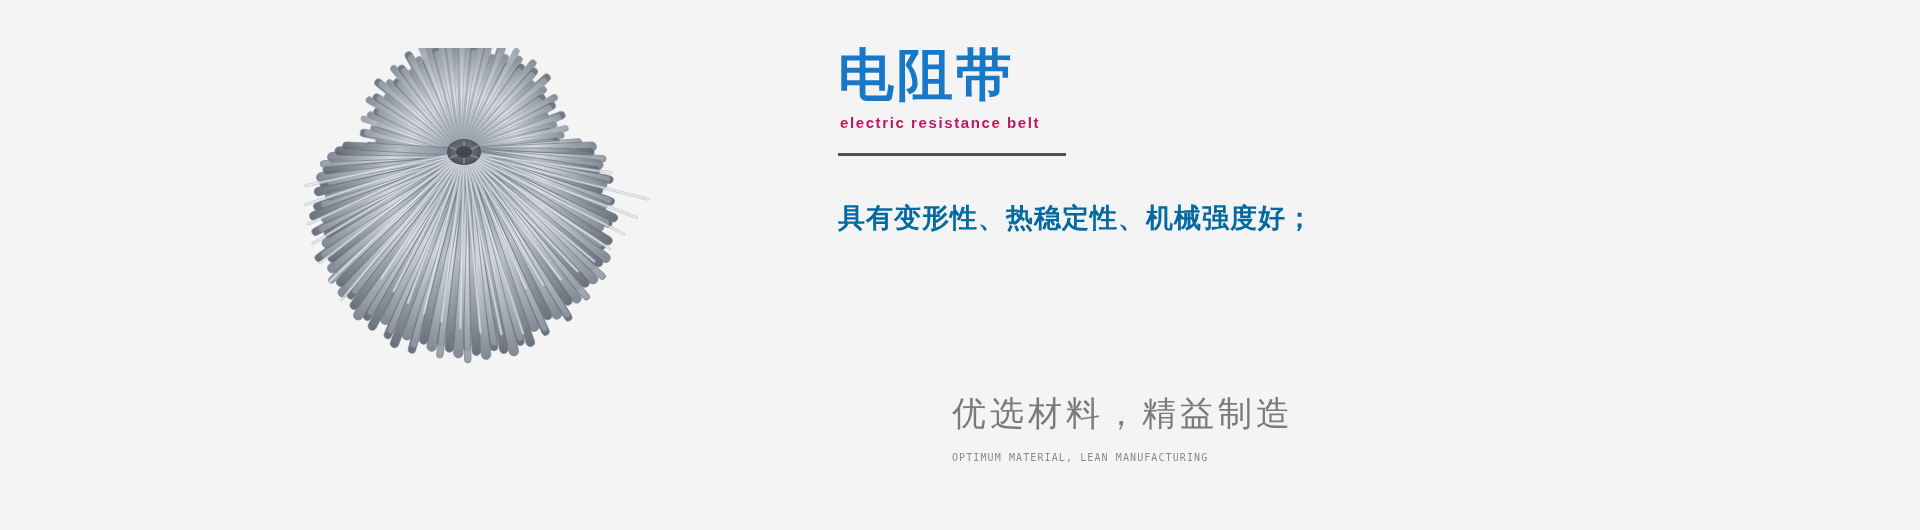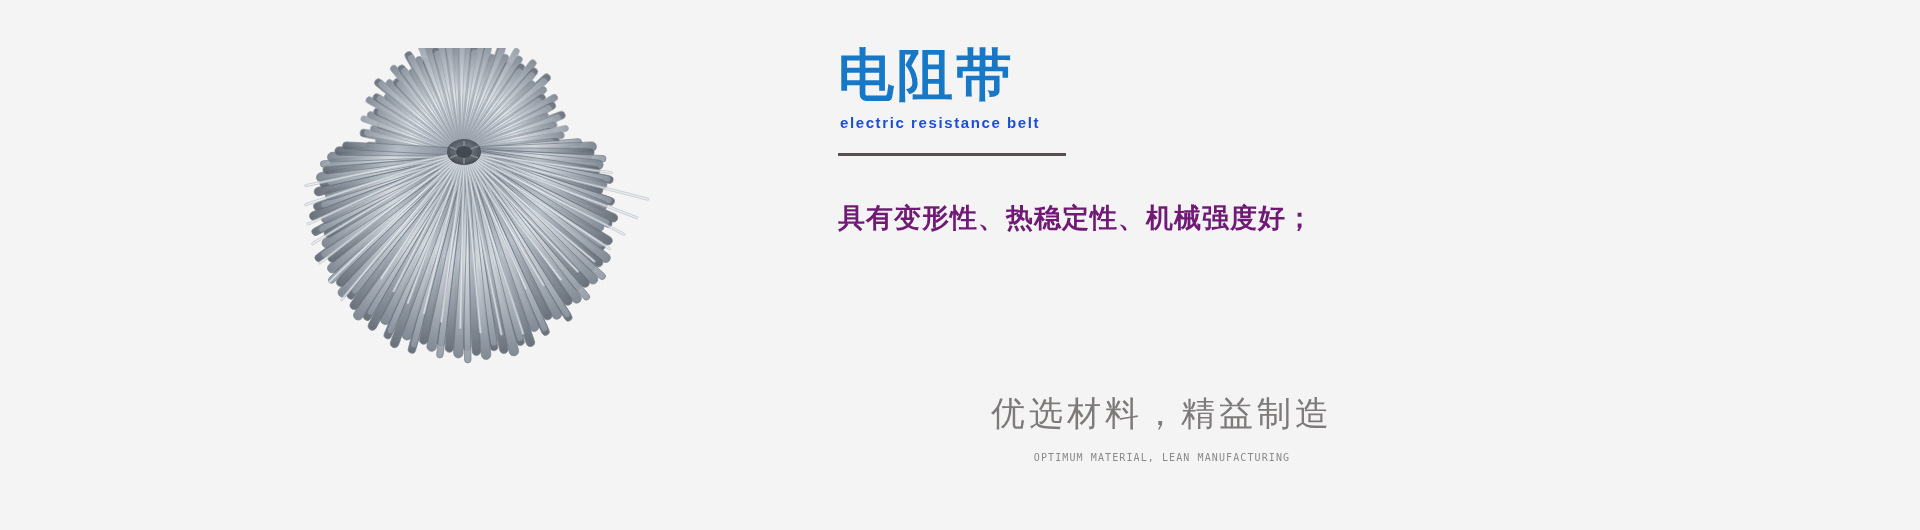--- a/index.html
+++ b/index.html
@@ -48,52 +48,51 @@
     color: #1878c8;
     letter-spacing: 3px;
     margin: 0;
     font-family: "DejaVu Sans", "Liberation Sans", sans-serif;
   }
 
   .title-en {
     margin: 8px 0 0 2px;
     font-size: 15px;
     font-weight: 700;
-    color: #1d4ed8;
+    color: #be185d;
     letter-spacing: 1.6px;
     font-family: "Liberation Sans", "DejaVu Sans", sans-serif;
   }
 
   .divider {
     margin-top: 22px;
     width: 228px;
     height: 3px;
     background: #55504f;
   }
 
   .desc {
     margin-top: 40px;
   }
   .desc-line {
     font-size: 27px;
     line-height: 43px;
     font-weight: 700;
-    color: #701a75;
+    color: #0369a1;
     letter-spacing: 1px;
     font-family: "DejaVu Sans", "Liberation Sans", sans-serif;
     white-space: nowrap;
   }
 
   
   .slogan {
     position: absolute;
     left: 952px;
     top: 392px;
     width: 420px;
-    text-align: center;
   }
   .slogan-cn {
     font-size: 34px;
     line-height: 42px;
     color: #7d7a79;
     letter-spacing: 4px;
     font-weight: 400;
     font-family: "DejaVu Sans", "Liberation Sans", sans-serif;
     white-space: nowrap;
   }

